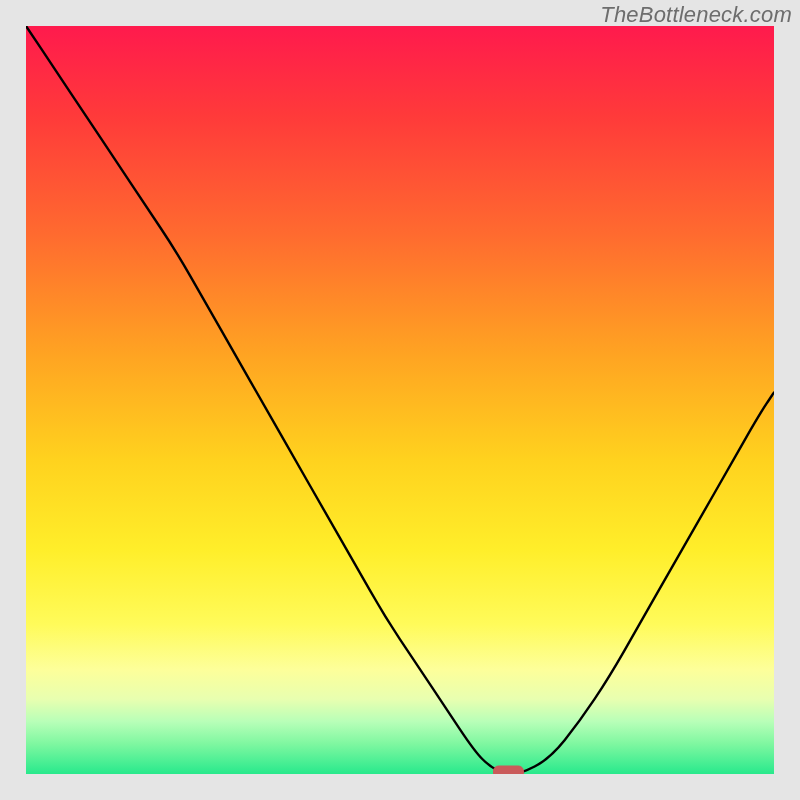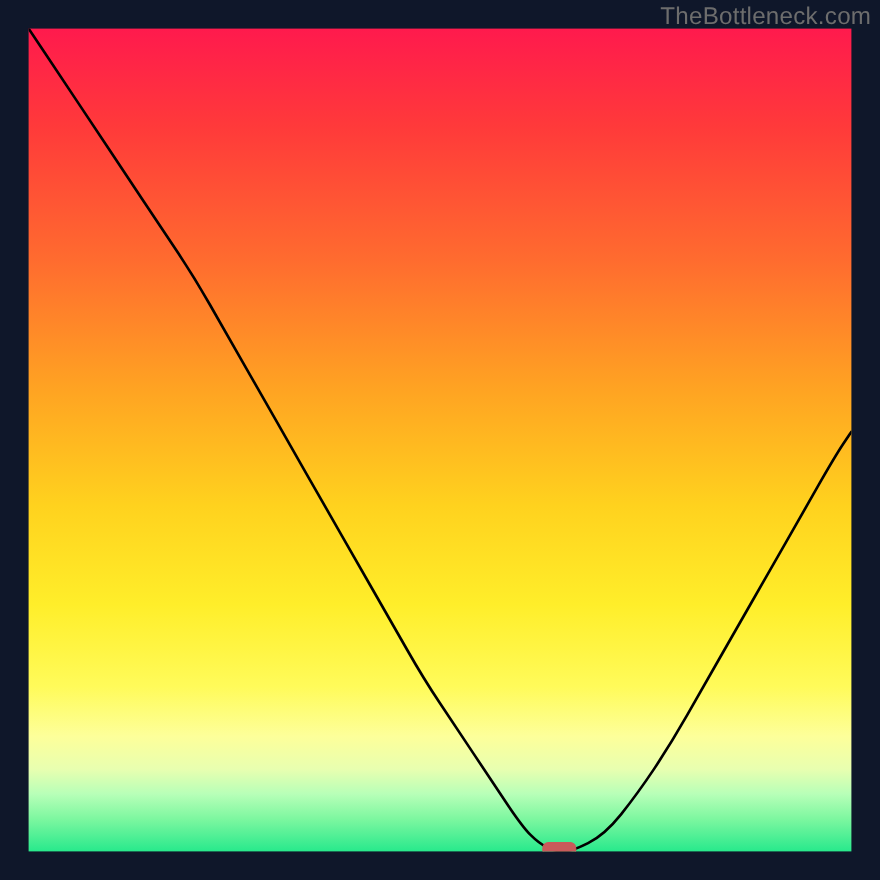--- a/index.html
+++ b/index.html
@@ -8,21 +8,22 @@
     width: 800px;
     height: 800px;
     background: #000;
     overflow: hidden;
     font-family: Arial, Helvetica, sans-serif;
   }
   .frame {
     position: relative;
     width: 800px;
     height: 800px;
-    background: #0f172a;
+    background: #e5e5e5;
+    font-style: italic;
   }
   .plot-area {
     position: absolute;
     left: 26px;
     top: 26px;
     width: 748px;
     height: 748px;
     background: linear-gradient(to bottom,
       #ff1a4d 0%,
       #ff3a3a 12%,

